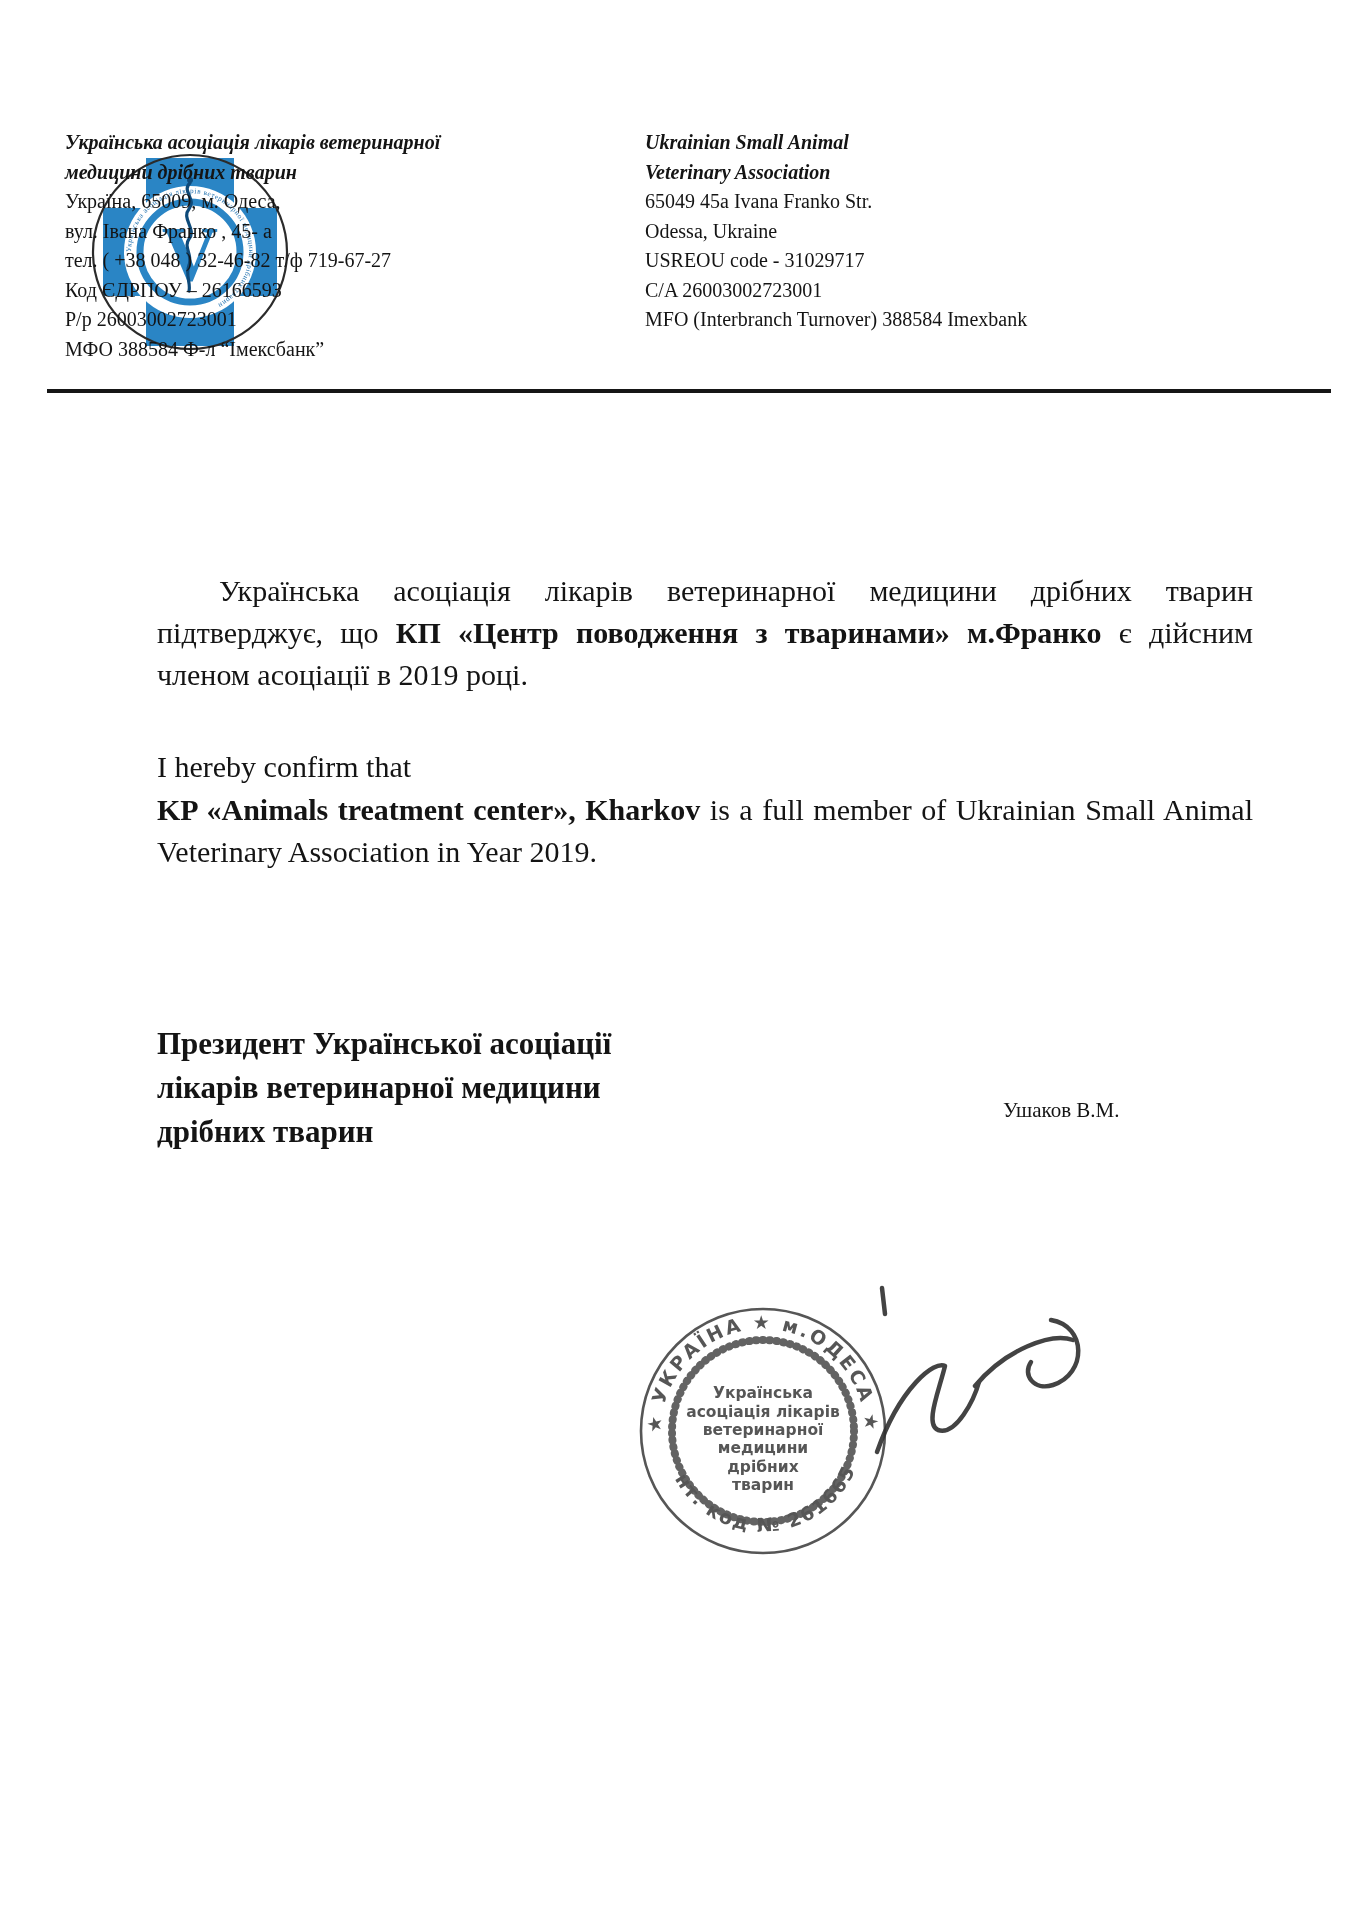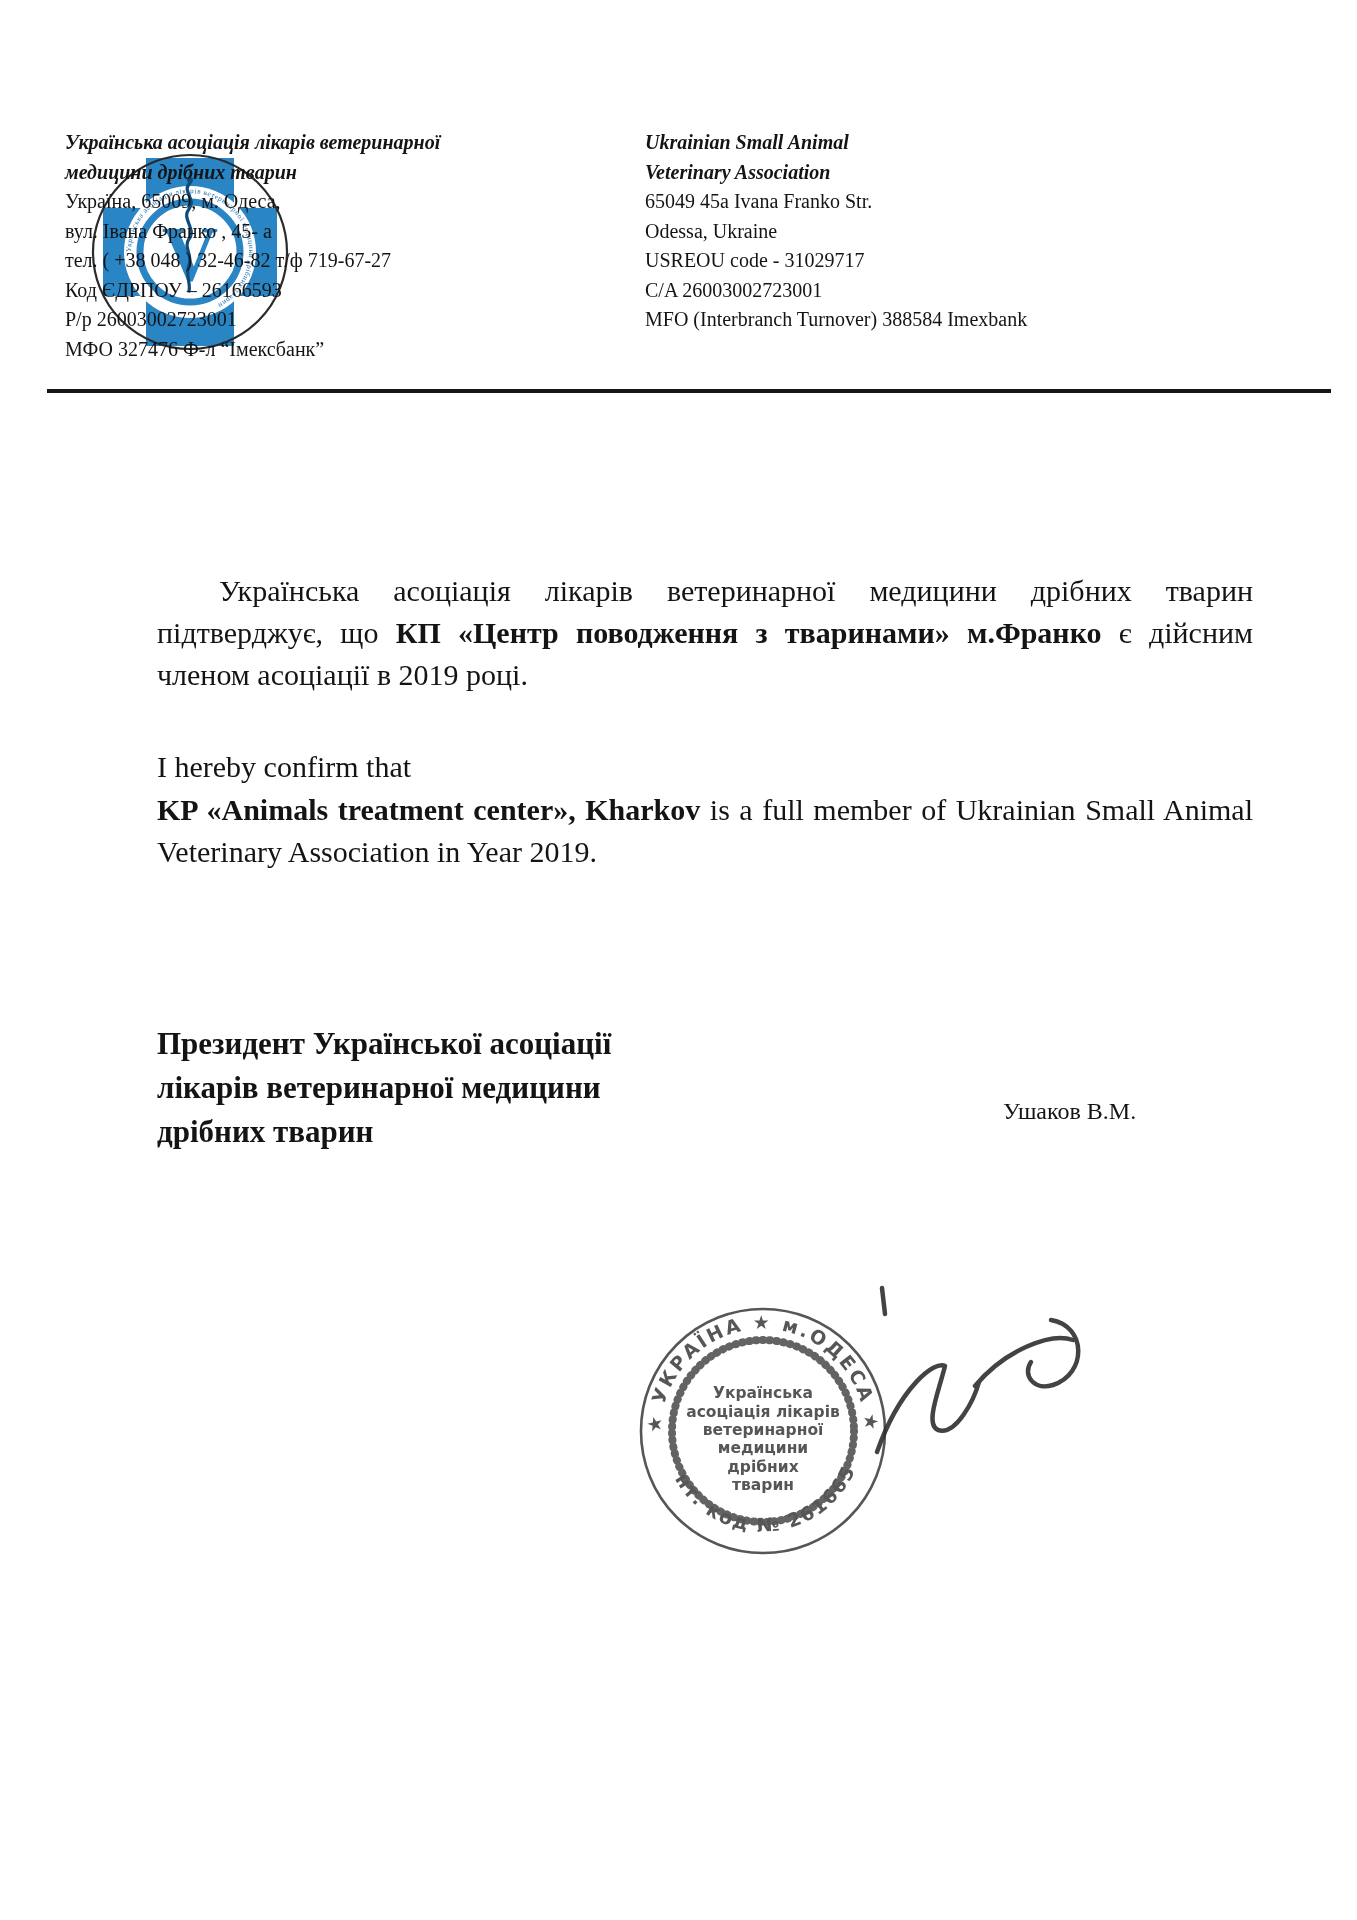--- a/index.html
+++ b/index.html
@@ -19,21 +19,21 @@
   .lh-line{white-space:nowrap;}
   .logo-wrap{position:absolute;left:85px;top:147px;width:210px;height:210px;z-index:1;}
   .rule{position:absolute;left:47px;top:389px;width:1284px;height:4px;background:#161616;}
   
   .para{position:absolute;left:157px;width:1096px;font-size:30px;text-align:justify;}
   .para-uk{top:540px;line-height:42px;text-indent:62px;}
   .para-en{top:716px;line-height:42.5px;}
   .bold{font-weight:bold;}
   
   .sig-block{position:absolute;left:157px;top:1022px;font-size:31px;line-height:44px;font-weight:bold;}
-  .sig-name{position:absolute;left:1003px;top:1098px;font-size:24px;white-space:nowrap;}
+  .sig-name{position:absolute;left:1003px;top:1098px;font-size:21px;white-space:nowrap;}
   
   .stamp-wrap{position:absolute;left:633px;top:1301px;width:260px;height:260px;opacity:.88;}
   .autograph{position:absolute;left:855px;top:1262px;width:250px;height:215px;}
   .stamp-sans{font-family:"DejaVu Sans", sans-serif;}
 </style>
 </head>
 <body>
 
 <div class="page">
 
@@ -64,21 +64,21 @@
   </div>
 
   <div class="lh-col lh-left">
     <div class="lh-title lh-line">Українська асоціація лікарів ветеринарної</div>
     <div class="lh-title lh-line">медицини дрібних тварин</div>
     <div class="lh-line">Україна, 65009, м. Одеса,</div>
     <div class="lh-line">вул. Івана Франко , 45- а</div>
     <div class="lh-line">тел. ( +38 048 ) 32-46-82 т/ф 719-67-27</div>
     <div class="lh-line">Код ЄДРПОУ – 26166593</div>
     <div class="lh-line">Р/р 26003002723001</div>
-    <div class="lh-line">МФО 327476 Ф-л “Імексбанк”</div>
+    <div class="lh-line">МФО 388584 Ф-л “Імексбанк”</div>
   </div>
 
   <div class="lh-col lh-right">
     <div class="lh-title lh-line">Ukrainian Small Animal</div>
     <div class="lh-title lh-line">Veterinary Association</div>
     <div class="lh-line">65049 45a Ivana Franko Str.</div>
     <div class="lh-line">Odessa, Ukraine</div>
     <div class="lh-line">USREOU code - 31029717</div>
     <div class="lh-line">C/A 26003002723001</div>
     <div class="lh-line">MFO (Interbranch Turnover) 388584 Imexbank</div>

